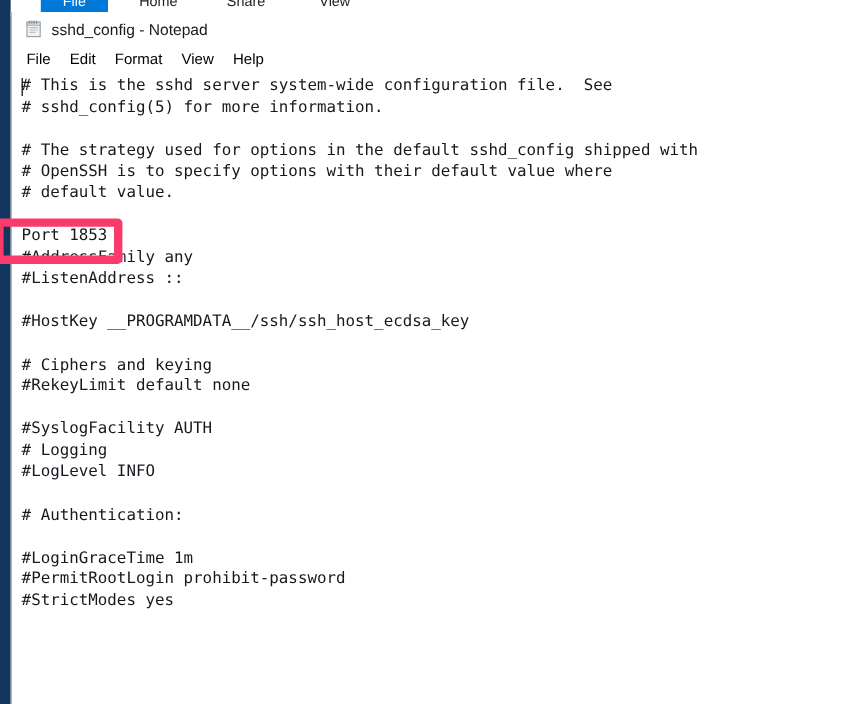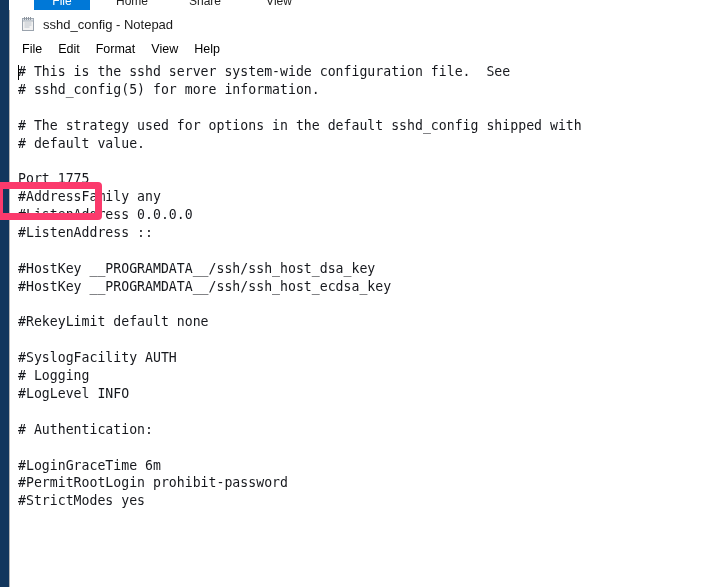--- a/index.html
+++ b/index.html
@@ -181,38 +181,38 @@
       <div class="menu-item">View</div>
       <div class="menu-item">Help</div>
     </div>
 
   <div id="notepad-textarea">
     <div id="caret"></div>
   <div class="code-line"># This is the sshd server system-wide configuration file.  See</div>
       <div class="code-line"># sshd_config(5) for more information.</div>
       <div class="code-line">&nbsp;</div>
       <div class="code-line"># The strategy used for options in the default sshd_config shipped with</div>
+      <div class="code-line"># OpenSSH is to specify options with their default value where</div>
       <div class="code-line"># default value.</div>
       <div class="code-line">&nbsp;</div>
-      <div class="code-line">Port 1775</div>
+      <div class="code-line">Port 1853</div>
       <div class="code-line">#AddressFamily any</div>
-      <div class="code-line">#ListenAddress 0.0.0.0</div>
       <div class="code-line">#ListenAddress ::</div>
       <div class="code-line">&nbsp;</div>
-      <div class="code-line">#HostKey __PROGRAMDATA__/ssh/ssh_host_dsa_key</div>
       <div class="code-line">#HostKey __PROGRAMDATA__/ssh/ssh_host_ecdsa_key</div>
       <div class="code-line">&nbsp;</div>
+      <div class="code-line"># Ciphers and keying</div>
       <div class="code-line">#RekeyLimit default none</div>
       <div class="code-line">&nbsp;</div>
       <div class="code-line">#SyslogFacility AUTH</div>
       <div class="code-line"># Logging</div>
       <div class="code-line">#LogLevel INFO</div>
       <div class="code-line">&nbsp;</div>
       <div class="code-line"># Authentication:</div>
       <div class="code-line">&nbsp;</div>
-      <div class="code-line">#LoginGraceTime 6m</div>
+      <div class="code-line">#LoginGraceTime 1m</div>
       <div class="code-line">#PermitRootLogin prohibit-password</div>
       <div class="code-line">#StrictModes yes</div>
     </div>
 
 </div>
 
 <div id="highlight-box" style="border-color: rgb(251, 58, 108);"></div>
 
 </body></html>

